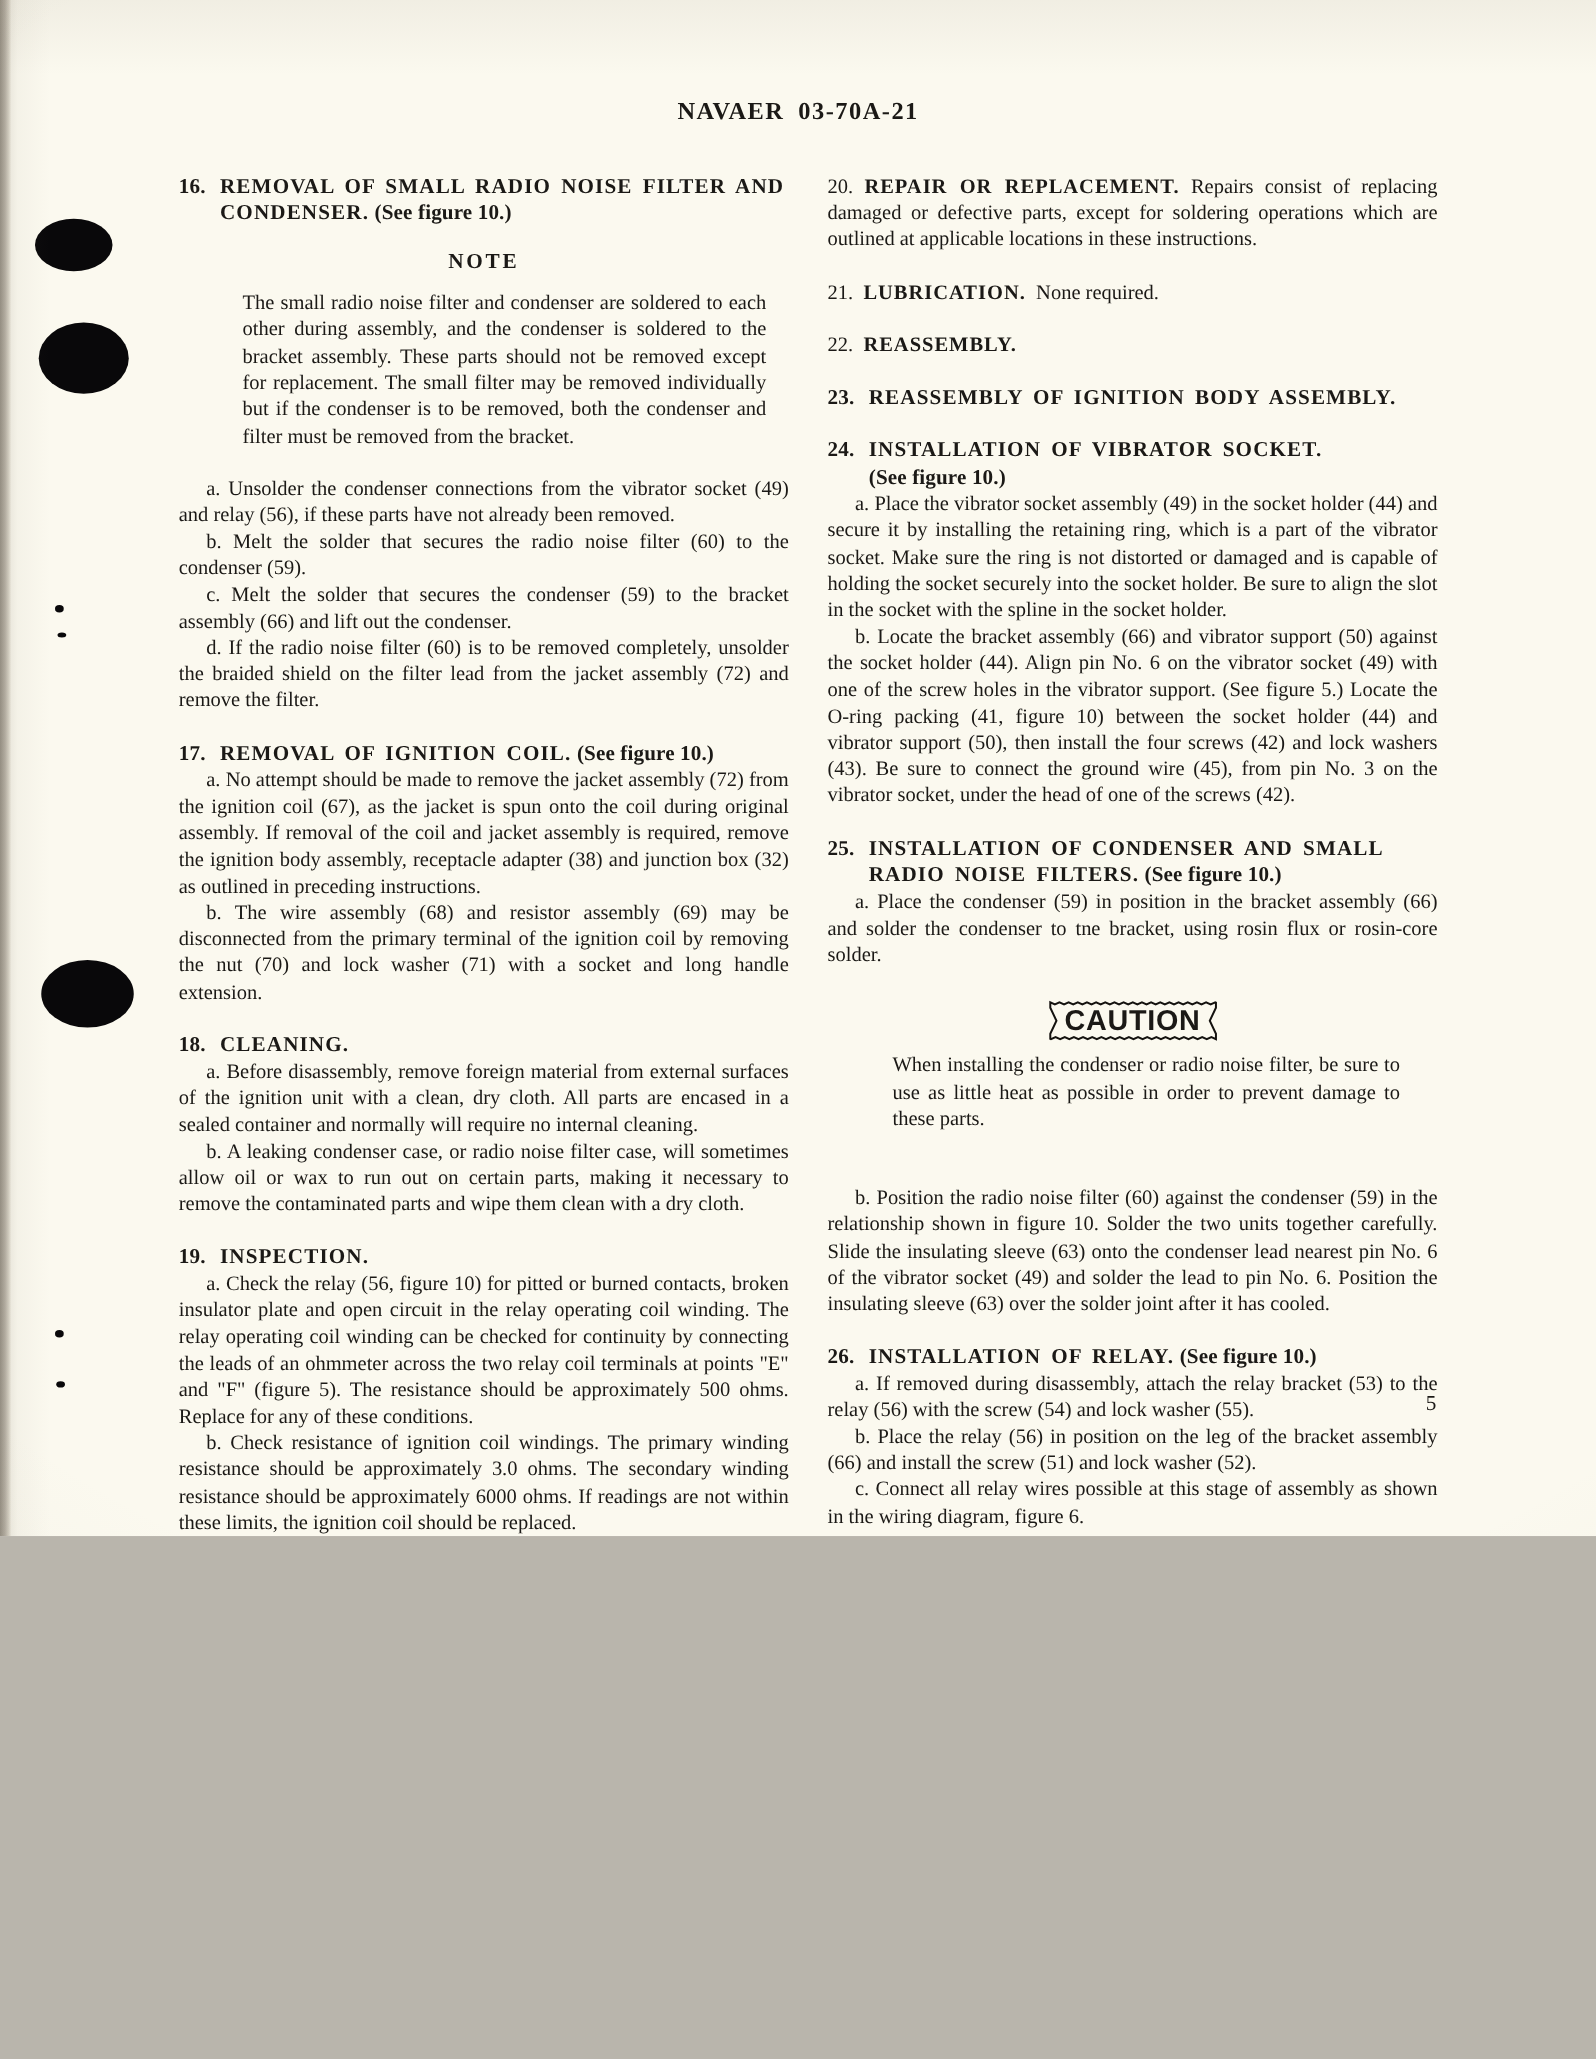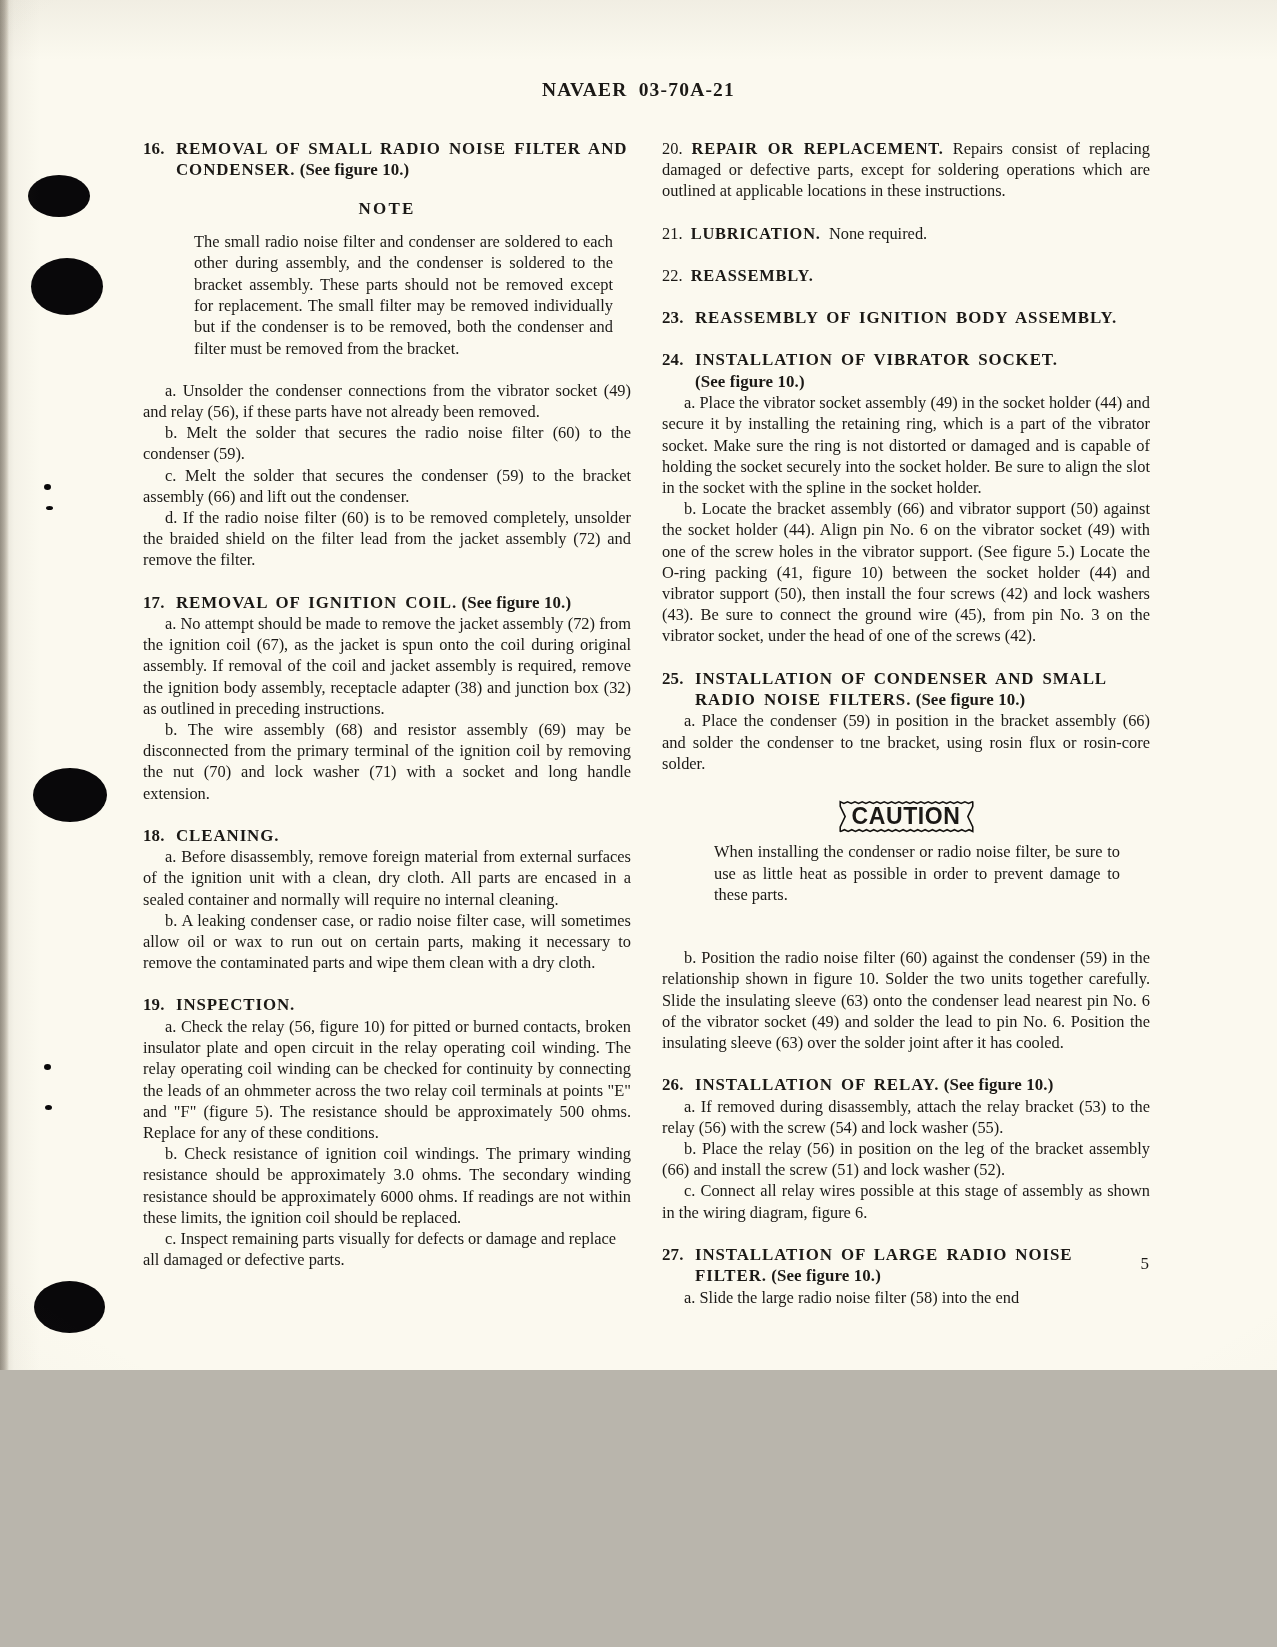--- a/index.html
+++ b/index.html
@@ -4,21 +4,21 @@
 <title>NAVAER 03-70A-21 — Page 5</title>
 <style>
   html, body {
     margin: 0;
     padding: 0;
     background: #b9b5ac;
   }
   .page {
     position: relative;
     width: 1277px;
-    height: 1370px;
+    height: 1229px;
     margin: 0 auto;
     background: #fbf9ef;
     overflow: hidden;
     font-family: "Liberation Serif", "DejaVu Serif", serif;
     color: #1b1916;
     box-sizing: border-box;
   }
   
   .paper-tint {
     position: absolute;

